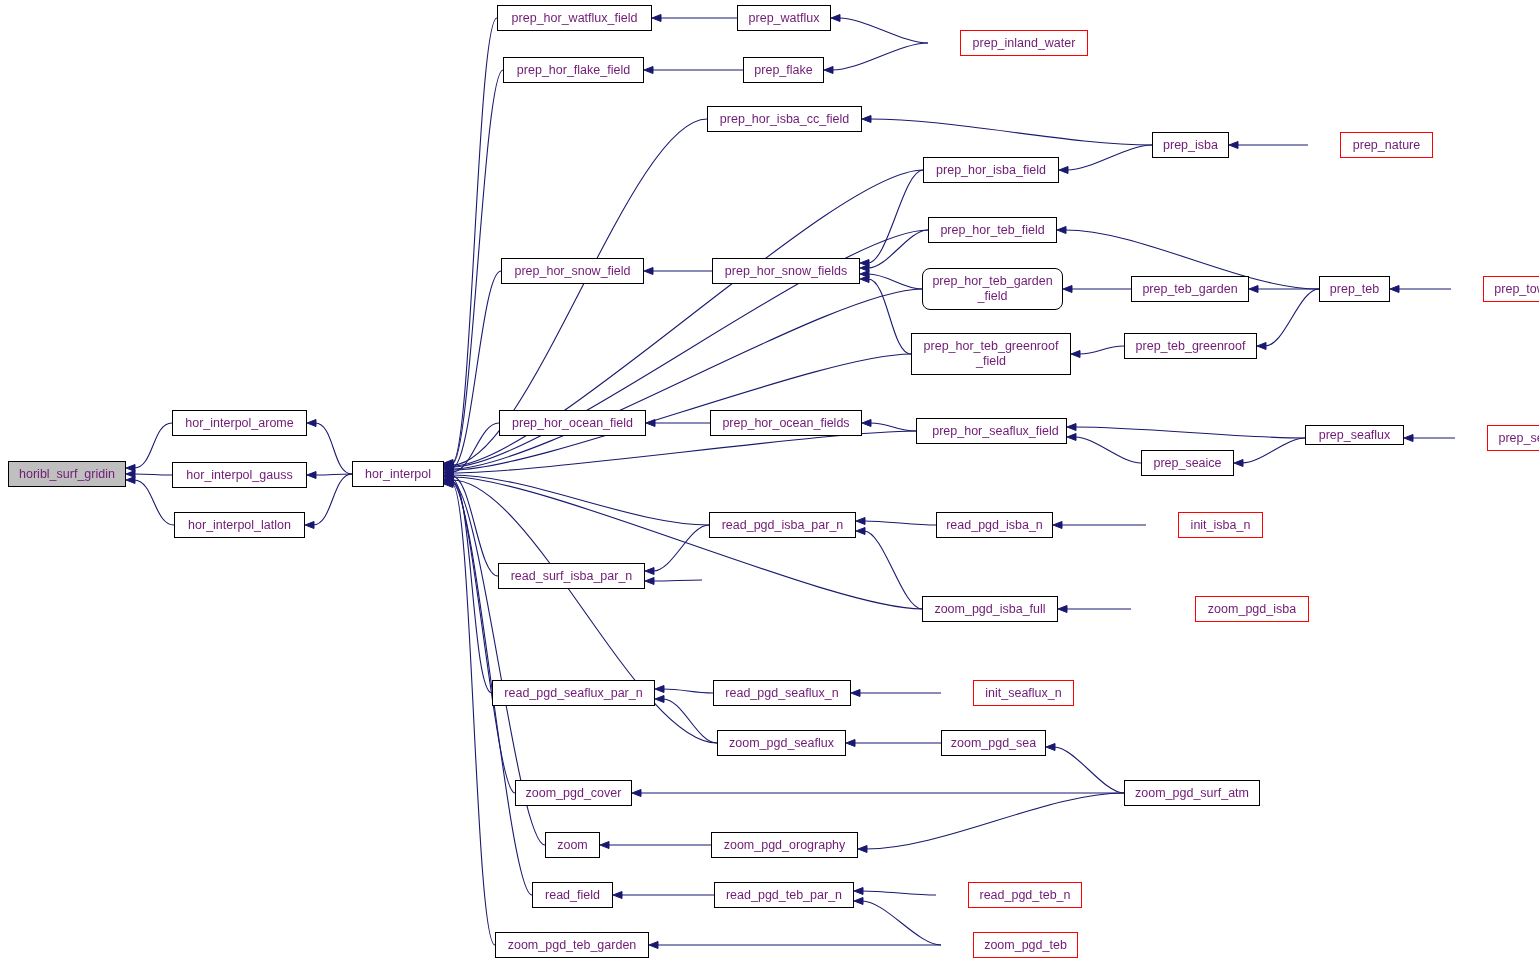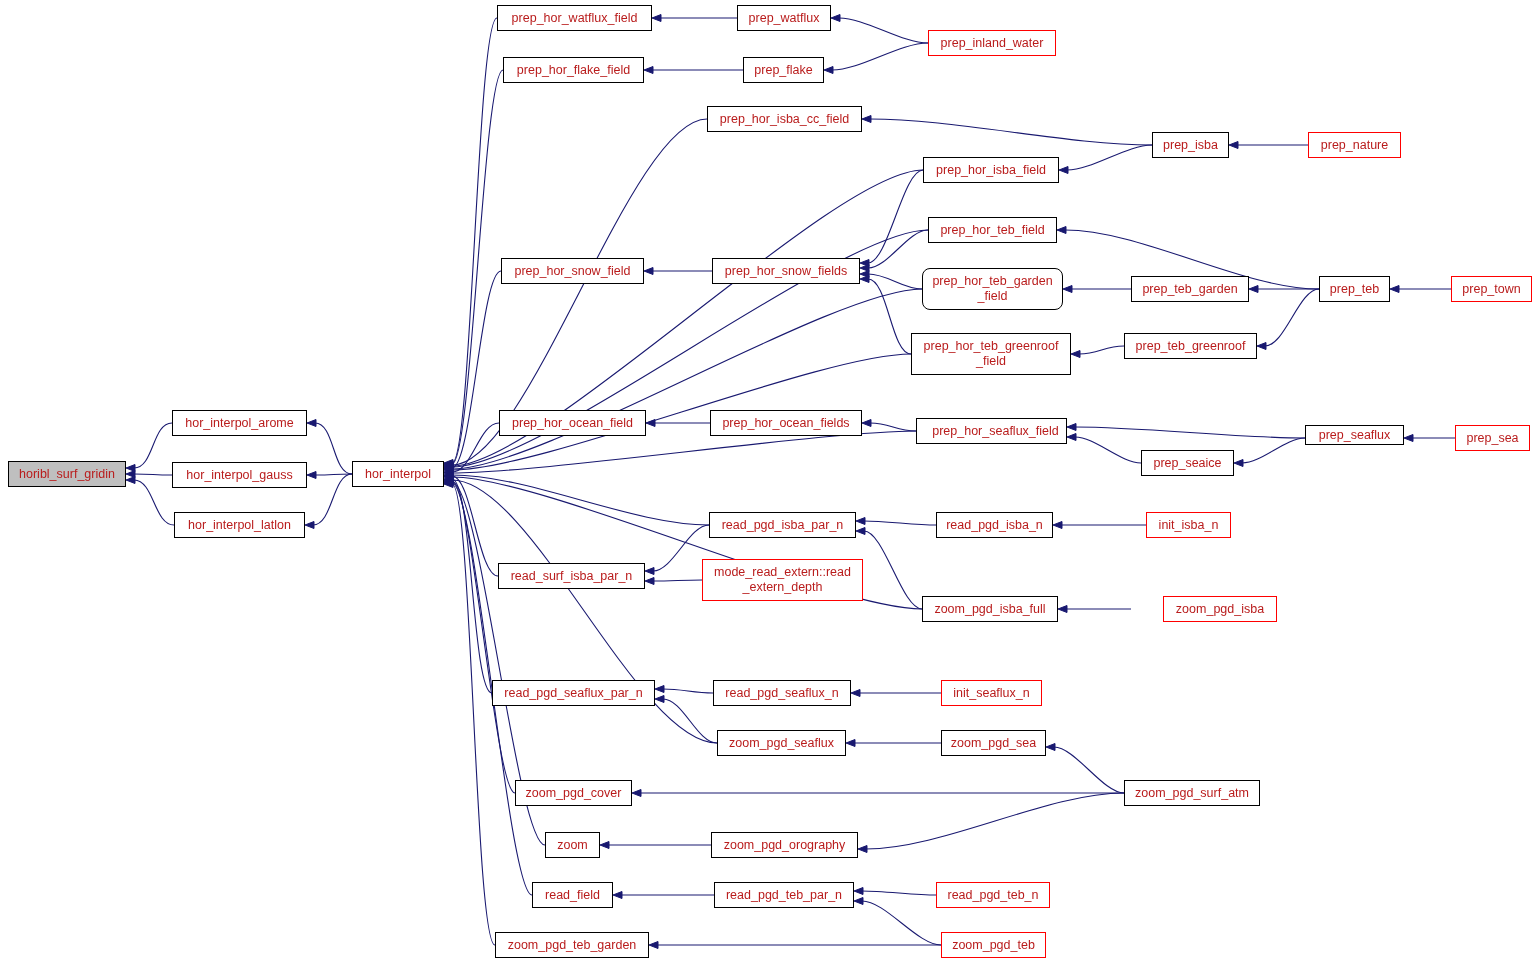--- a/index.html
+++ b/index.html
@@ -13,27 +13,27 @@
   #edge-layer{position:absolute;left:0;top:0;width:1539px;height:965px;}
   #node-layer{position:absolute;left:0;top:0;width:1539px;height:965px;}
   .edge{fill:none;stroke:#191970;stroke-width:1.1px;}
   .arrow{fill:#191970;stroke:#191970;}
   .node{
     position:absolute;
     box-sizing:border-box;
     display:flex;align-items:center;justify-content:center;
     text-align:center;
     font-size:12.5px;line-height:1.2;
-    color:#b91c1c;
+    color:#701a75;
     background:#ffffff;
     border:1px solid #000000;
     white-space:pre-line;
     cursor:pointer;
   }
-  .node.red{border:1px solid #ff0000;}
+  .node.red{border:1px solid #ff0000;margin-left:32px;}
   .node.focus{background:#bfbfbf;border:1px solid #000000;cursor:default;}
 </style>
 </head>
 <body>
 
 <div id="canvas">
   <svg id="edge-layer" xmlns="http://www.w3.org/2000/svg" width="1539" height="965" viewBox="0 0 1539 965">
       <path d="M 172 423 C 152 423, 154 468, 134 468" class="edge"></path>
       <polygon points="126,468 135,464.5 135,471.5" class="arrow"></polygon>
       <path d="M 172 475 C 152 475, 154 474, 134 474" class="edge"></path>
@@ -198,22 +198,20 @@
       <div class="node normal" style="left: 499px; top: 410px; width: 147px; height: 26px;">prep_hor_ocean_field</div>
       <div class="node normal" style="left: 710px; top: 410px; width: 152px; height: 26px;">prep_hor_ocean_fields</div>
       <div class="node normal" style="left: 916px; top: 418px; width: 151px; height: 26px; padding-left: 8px;">prep_hor_seaflux_field</div>
       <div class="node normal" style="left: 1305px; top: 425px; width: 99px; height: 20px;">prep_seaflux</div>
       <div class="node red" style="left: 1455px; top: 425px; width: 75px; height: 26px;">prep_sea</div>
       <div class="node normal" style="left: 1141px; top: 450px; width: 93px; height: 26px;">prep_seaice</div>
       <div class="node normal" style="left: 709px; top: 512px; width: 147px; height: 26px;">read_pgd_isba_par_n</div>
       <div class="node normal" style="left: 936px; top: 512px; width: 117px; height: 26px;">read_pgd_isba_n</div>
       <div class="node red" style="left: 1146px; top: 512px; width: 85px; height: 26px;">init_isba_n</div>
       <div class="node normal" style="left: 498px; top: 563px; width: 147px; height: 26px;">read_surf_isba_par_n</div>
-      <div class="node red" style="left: 702px; top: 559px; width: 161px; height: 42px;">mode_read_extern::read
-_extern_depth</div>
       <div class="node normal" style="left: 922px; top: 596px; width: 136px; height: 26px;">zoom_pgd_isba_full</div>
       <div class="node red" style="left: 1163px; top: 596px; width: 114px; height: 26px;">zoom_pgd_isba</div>
       <div class="node normal" style="left: 492px; top: 680px; width: 163px; height: 26px;">read_pgd_seaflux_par_n</div>
       <div class="node normal" style="left: 713px; top: 680px; width: 138px; height: 26px;">read_pgd_seaflux_n</div>
       <div class="node red" style="left: 941px; top: 680px; width: 101px; height: 26px;">init_seaflux_n</div>
       <div class="node normal" style="left: 717px; top: 730px; width: 129px; height: 26px;">zoom_pgd_seaflux</div>
       <div class="node normal" style="left: 941px; top: 730px; width: 105px; height: 26px;">zoom_pgd_sea</div>
       <div class="node normal" style="left: 515px; top: 780px; width: 117px; height: 26px;">zoom_pgd_cover</div>
       <div class="node normal" style="left: 1124px; top: 780px; width: 136px; height: 26px;">zoom_pgd_surf_atm</div>
       <div class="node normal" style="left: 545px; top: 832px; width: 55px; height: 26px;">zoom</div>

